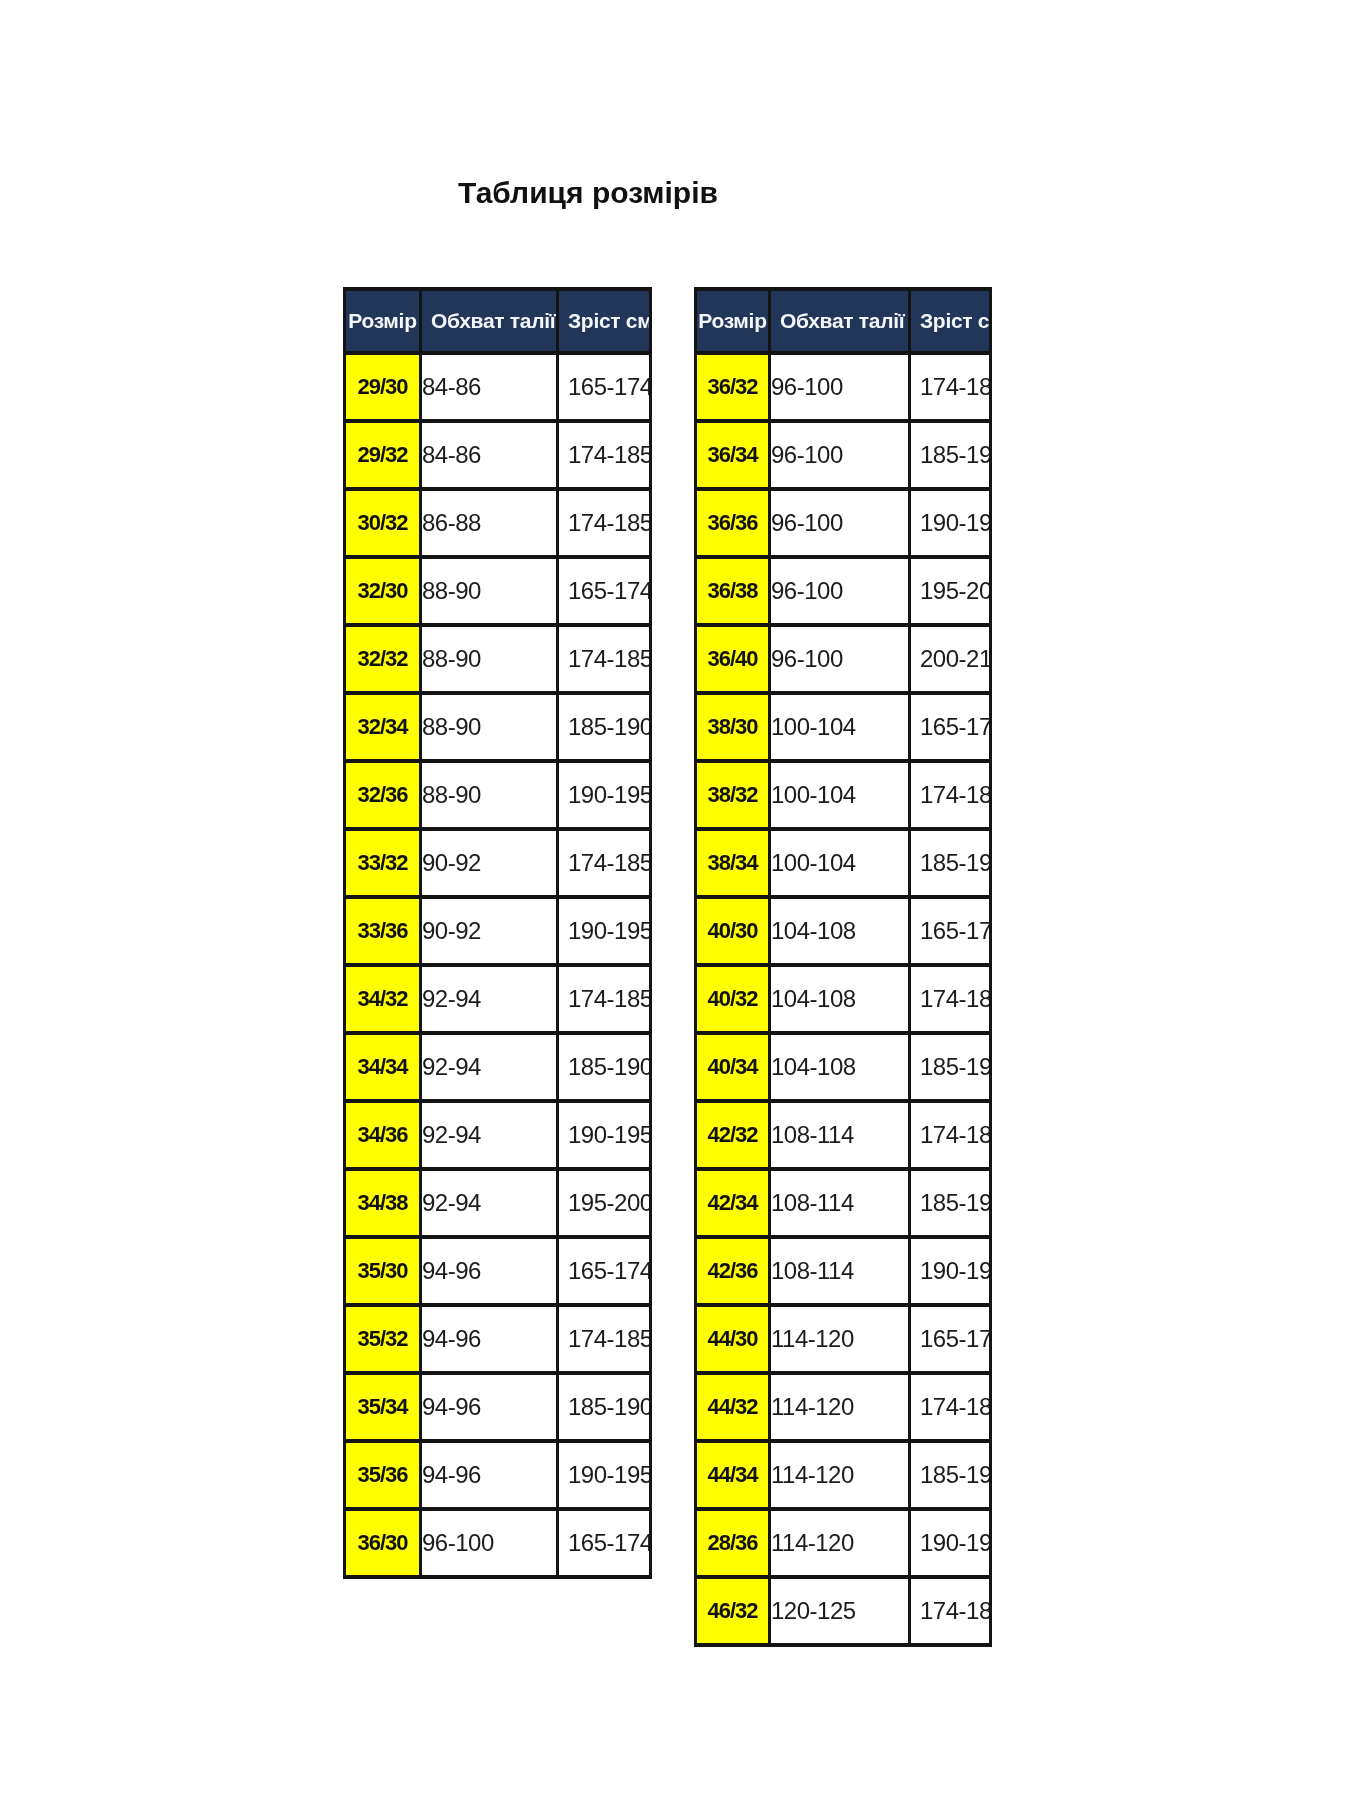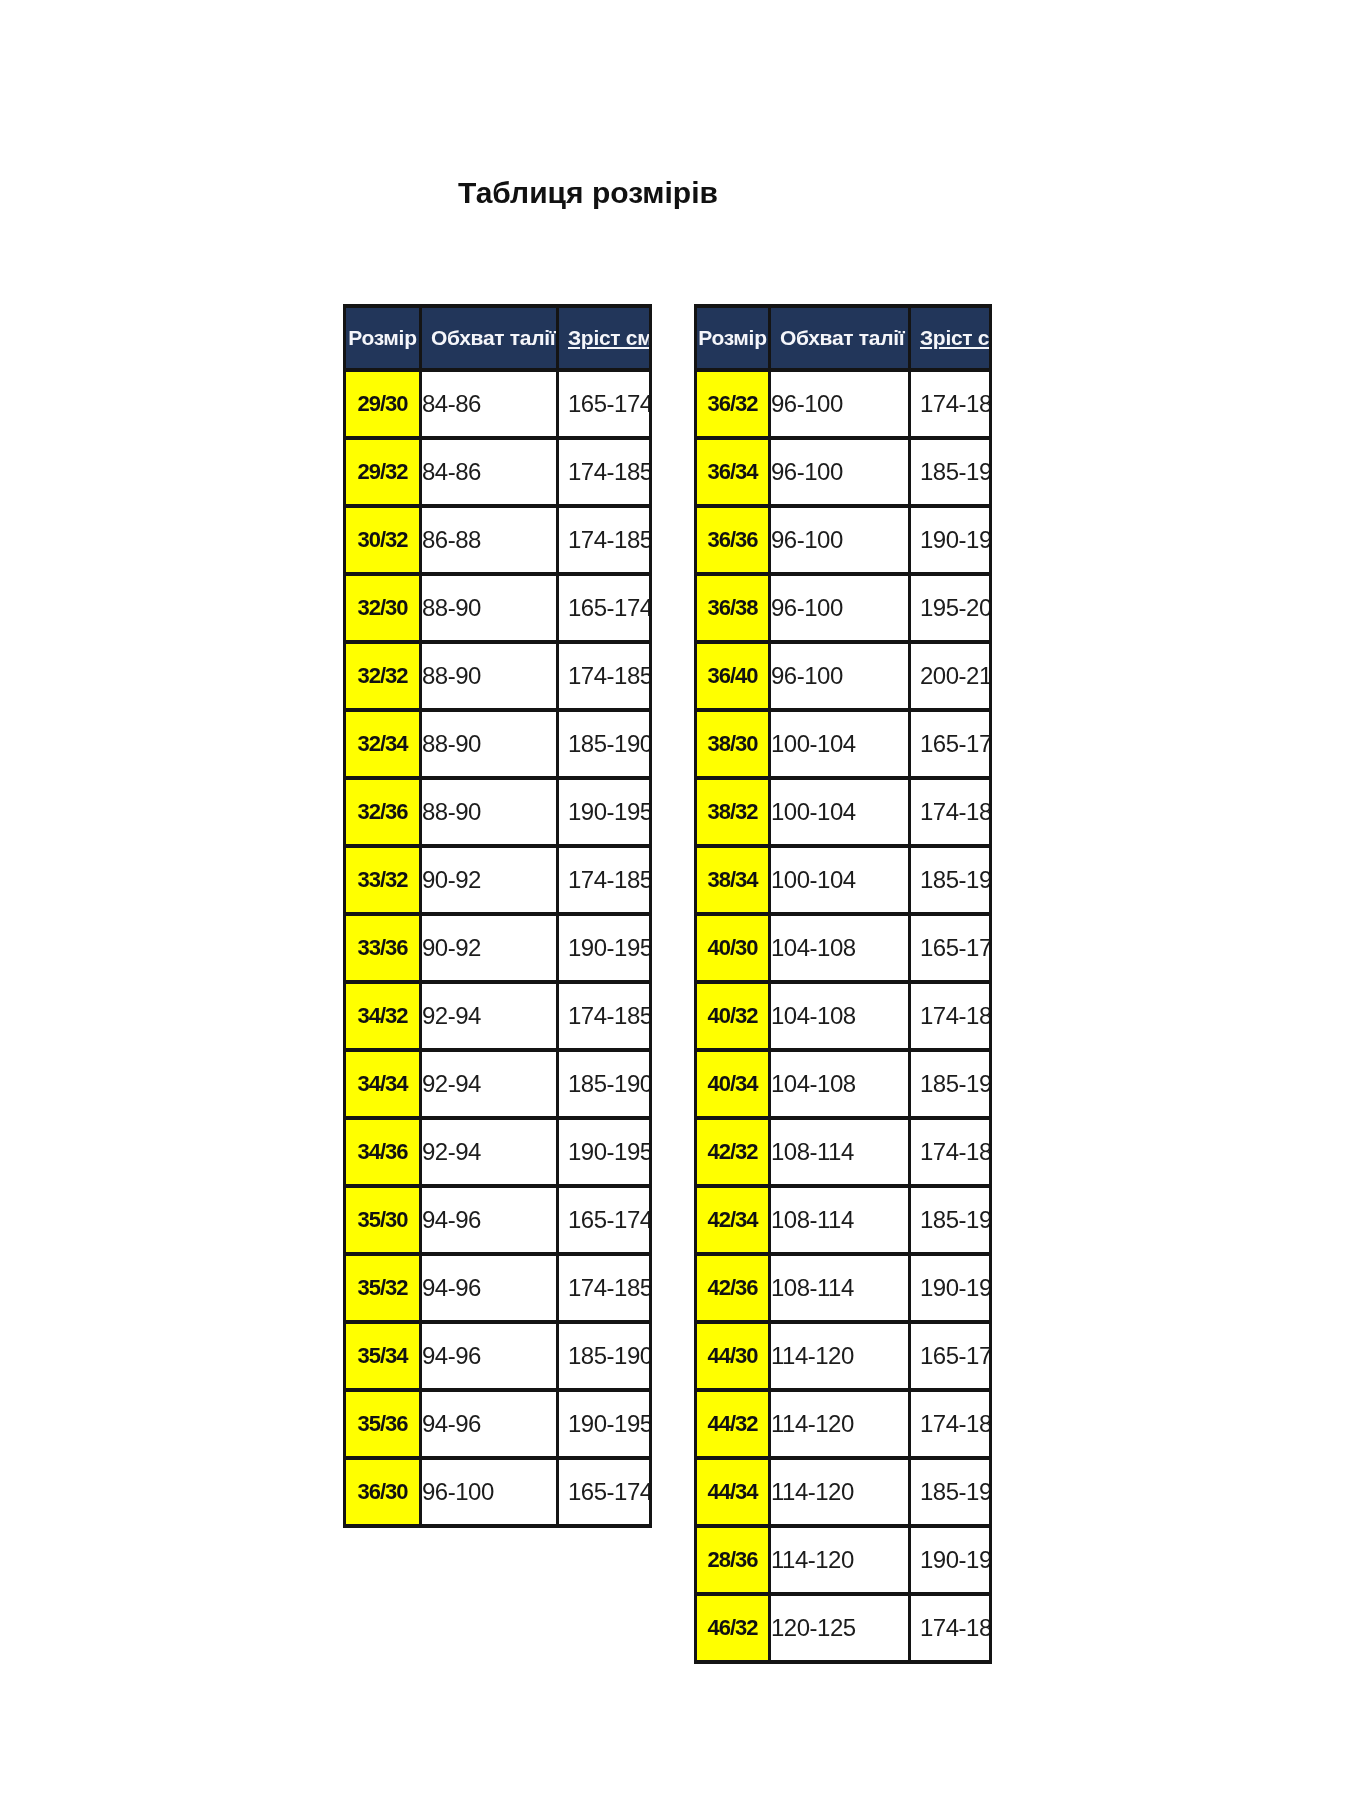--- a/index.html
+++ b/index.html
@@ -14,21 +14,21 @@
     position: absolute;
     top: 176px; left: 0; width: 1176px;
     text-align: center;
     font-size: 30px;
     font-weight: bold;
     color: #111111;
     letter-spacing: 0px;
   }
   table.size-table {
     position: absolute;
-    top: 304px;
+    top: 287px;
     border-collapse: collapse;
     table-layout: fixed;
     background: #ffffff;
   }
   table.size-table.left  { left: 343px; width: 306px; }
   table.size-table.right { left: 694px; width: 295px; }
 
   table.size-table th, table.size-table td {
     border: 3px solid var(--border, #141414);
     border-top-width: 4px;
@@ -42,21 +42,21 @@
   table.size-table th {
     background: var(--header-bg, #22365a);
     color: var(--header-text, #ffffff);
     font-size: 21px;
     font-weight: bold;
     letter-spacing: -0.3px;
     vertical-align: middle;
   }
   th.col-size   { text-align: center; }
   th.col-waist  { text-align: left; padding-left: 9px; }
-  th.col-height { text-align: right; padding-left: 9px; text-decoration: underline; }
+  th.col-height { text-align: right; padding-left: 9px; }
 
   
   table.size-table.left  th.col-size   { width: 76px; }
   table.size-table.left  th.col-waist  { width: 137px; }
   table.size-table.left  th.col-height { width: 93px; }
   table.size-table.right th.col-size   { width: 74px; }
   table.size-table.right th.col-waist  { width: 140px; }
   table.size-table.right th.col-height { width: 81px; }
 
   td.size-cell {
@@ -148,20 +148,25 @@
         <td class="size-cell">34/34</td>
         <td class="waist-cell">92-94</td>
         <td class="height-cell">185-190</td>
       </tr>
       <tr>
         <td class="size-cell">34/36</td>
         <td class="waist-cell">92-94</td>
         <td class="height-cell">190-195</td>
       </tr>
       <tr>
+        <td class="size-cell">34/38</td>
+        <td class="waist-cell">92-94</td>
+        <td class="height-cell">195-200</td>
+      </tr>
+      <tr>
         <td class="size-cell">35/30</td>
         <td class="waist-cell">94-96</td>
         <td class="height-cell">165-174</td>
       </tr>
       <tr>
         <td class="size-cell">35/32</td>
         <td class="waist-cell">94-96</td>
         <td class="height-cell">174-185</td>
       </tr>
       <tr>

